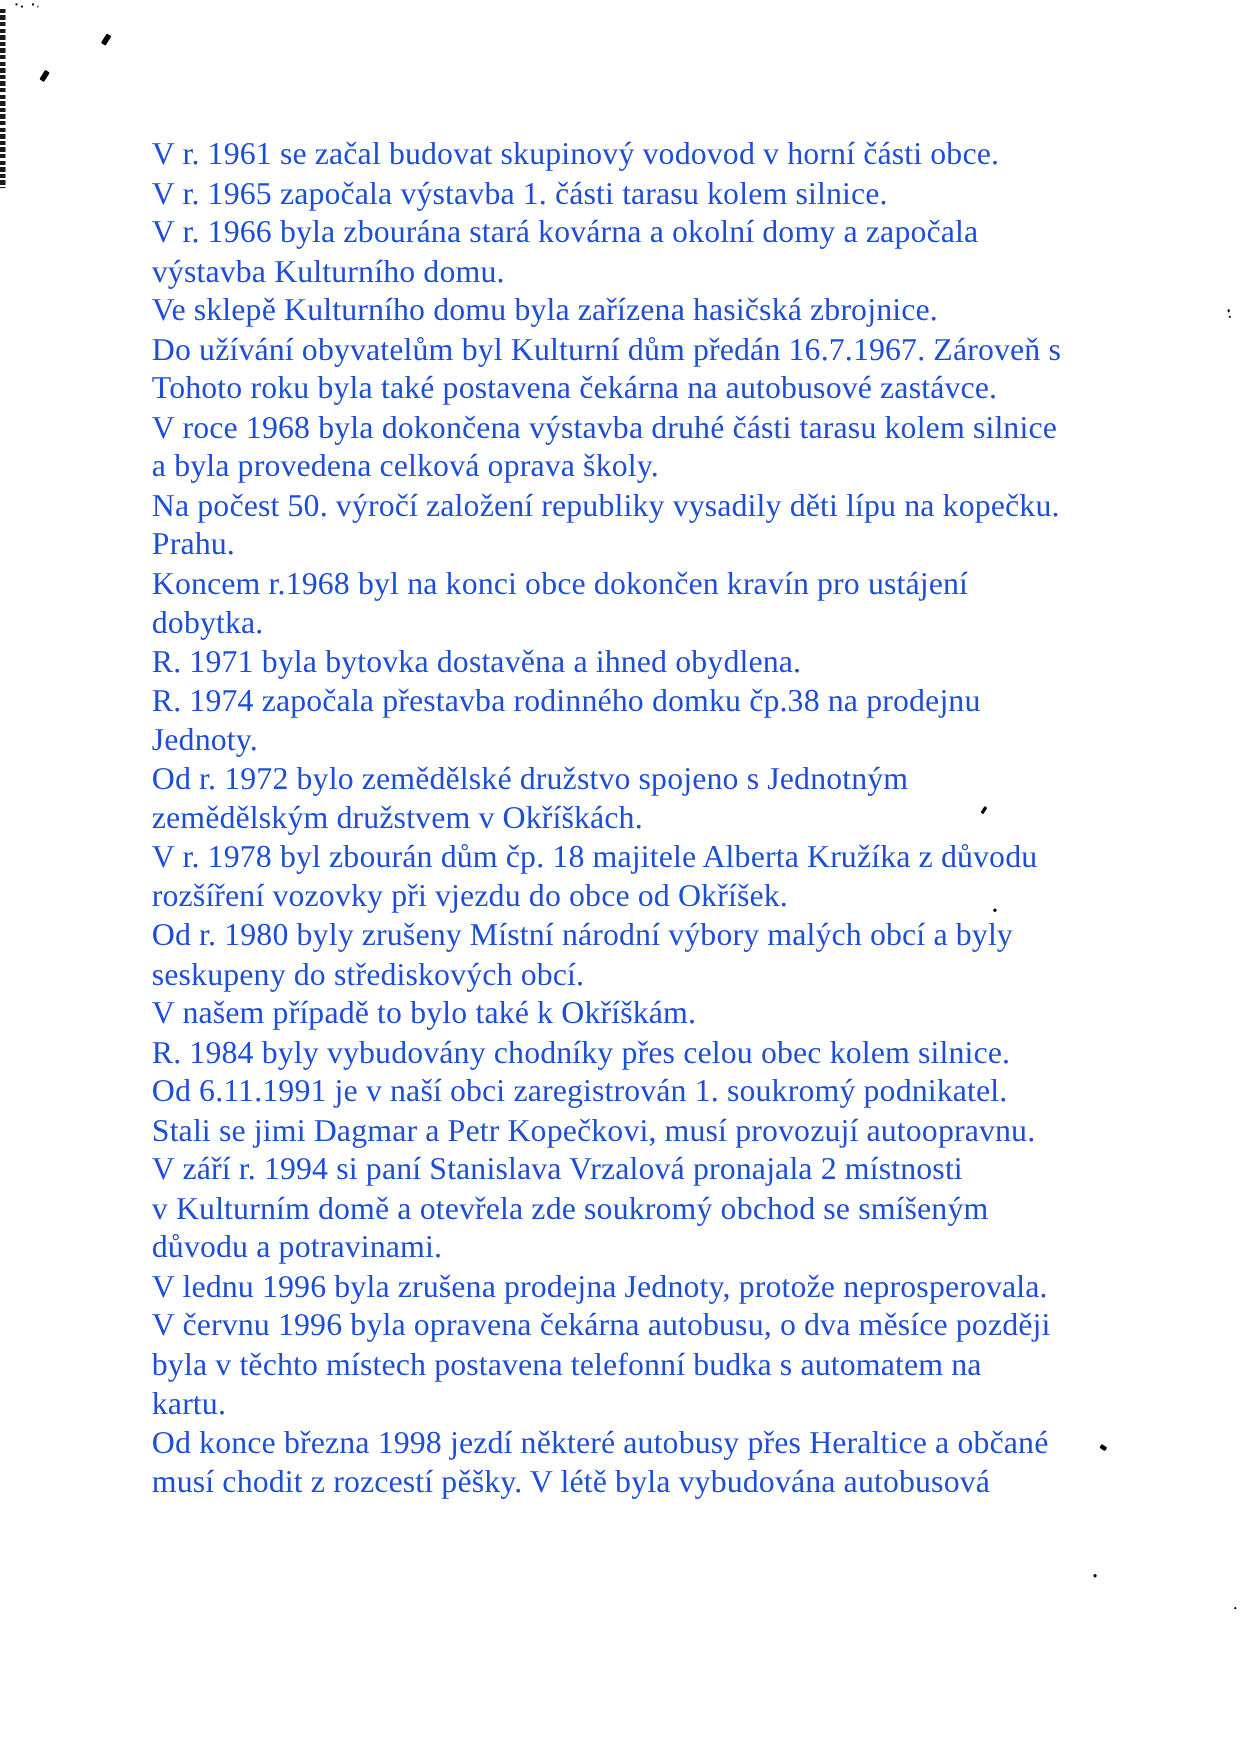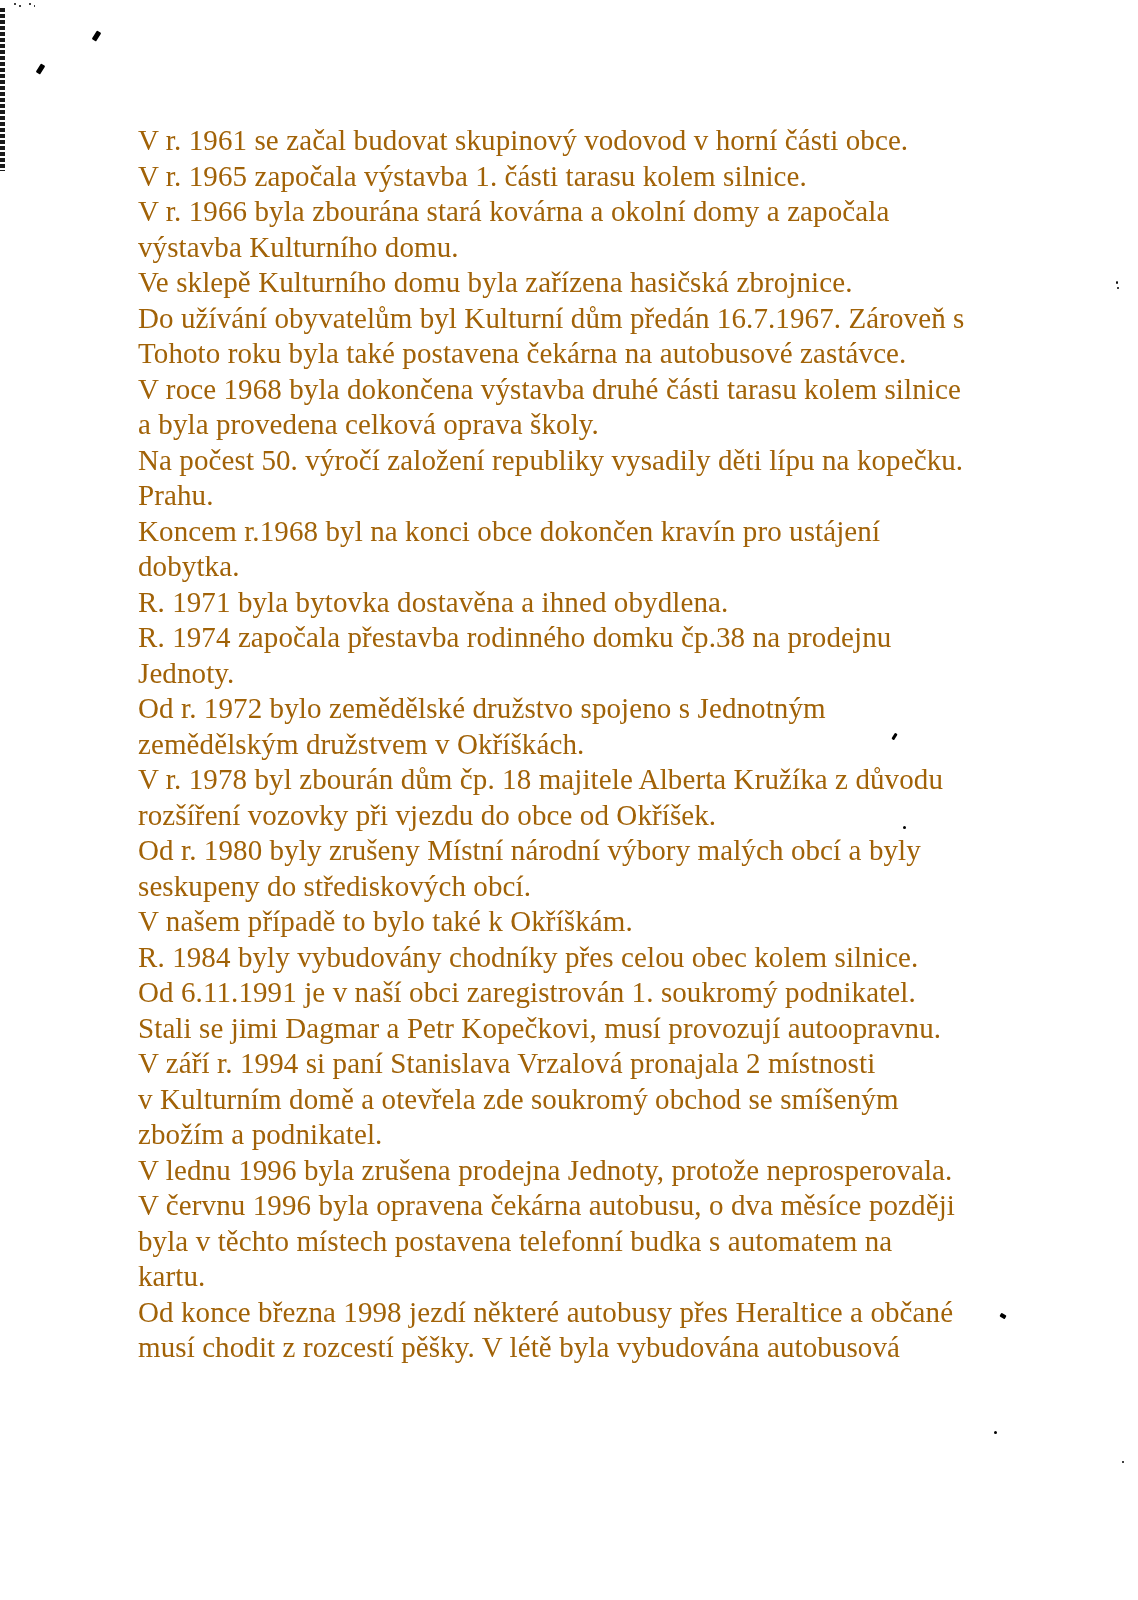--- a/index.html
+++ b/index.html
@@ -66,21 +66,21 @@
   <div class="speck round" style="left:1116px; top:281px; width:2px; height:3px;"></div>
   <div class="speck round" style="left:1117px; top:287px; width:2px; height:2px;"></div>
 
   <div class="speck tilt" style="left:893px; top:733px;  width:3px; height:7px;"></div>
   <div class="speck round" style="left:903px; top:826px;  width:3px; height:3px;"></div>
 
   <div class="speck tilt" style="left:1000px; top:1314px; width:6px; height:4px;"></div>
   <div class="speck round" style="left:994px;  top:1431px; width:3px; height:3px;"></div>
   <div class="speck round" style="left:1122px; top:1461px; width:2px; height:2px;"></div>
 
-  <div class="textblock" id="textblock" style="color: #a16207;">
+  <div class="textblock" id="textblock" style="color: #1d4ed8;">
       <div class="line">V r. 1961 se začal budovat skupinový vodovod v horní části obce.</div>
       <div class="line">V r. 1965 započala výstavba 1. části tarasu kolem silnice.</div>
       <div class="line">V r. 1966 byla zbourána stará kovárna a okolní domy a započala</div>
       <div class="line">výstavba Kulturního domu.</div>
       <div class="line">Ve sklepě Kulturního domu byla zařízena hasičská zbrojnice.</div>
       <div class="line">Do užívání obyvatelům byl Kulturní dům předán 16.7.1967. Zároveň s</div>
       <div class="line">Tohoto roku byla také postavena čekárna na autobusové zastávce.</div>
       <div class="line">V roce 1968 byla dokončena výstavba druhé části tarasu kolem silnice</div>
       <div class="line">a byla provedena celková oprava školy.</div>
       <div class="line">Na počest 50. výročí založení republiky vysadily děti lípu na kopečku.</div>
@@ -95,21 +95,21 @@
       <div class="line">V r. 1978 byl zbourán dům čp. 18 majitele Alberta Kružíka z důvodu</div>
       <div class="line">rozšíření vozovky při vjezdu do obce od Okříšek.</div>
       <div class="line">Od r. 1980 byly zrušeny Místní národní výbory malých obcí a byly</div>
       <div class="line">seskupeny do střediskových obcí.</div>
       <div class="line">V našem případě to bylo také k Okříškám.</div>
       <div class="line">R. 1984 byly vybudovány chodníky přes celou obec kolem silnice.</div>
       <div class="line">Od 6.11.1991 je v naší obci zaregistrován 1. soukromý podnikatel.</div>
       <div class="line">Stali se jimi Dagmar a Petr Kopečkovi, musí provozují autoopravnu.</div>
       <div class="line">V září r. 1994 si paní Stanislava Vrzalová pronajala 2 místnosti</div>
       <div class="line">v Kulturním domě a otevřela zde soukromý obchod se smíšeným</div>
-      <div class="line">zbožím a podnikatel.</div>
+      <div class="line">důvodu a potravinami.</div>
       <div class="line">V lednu 1996 byla zrušena prodejna Jednoty, protože neprosperovala.</div>
       <div class="line">V červnu 1996 byla opravena čekárna autobusu, o dva měsíce později</div>
       <div class="line">byla v těchto místech postavena telefonní budka s automatem na</div>
       <div class="line">kartu.</div>
       <div class="line">Od konce března 1998 jezdí některé autobusy přes Heraltice a občané</div>
       <div class="line">musí chodit z rozcestí pěšky. V létě byla vybudována autobusová</div>
     </div>
 
 </div>
 

